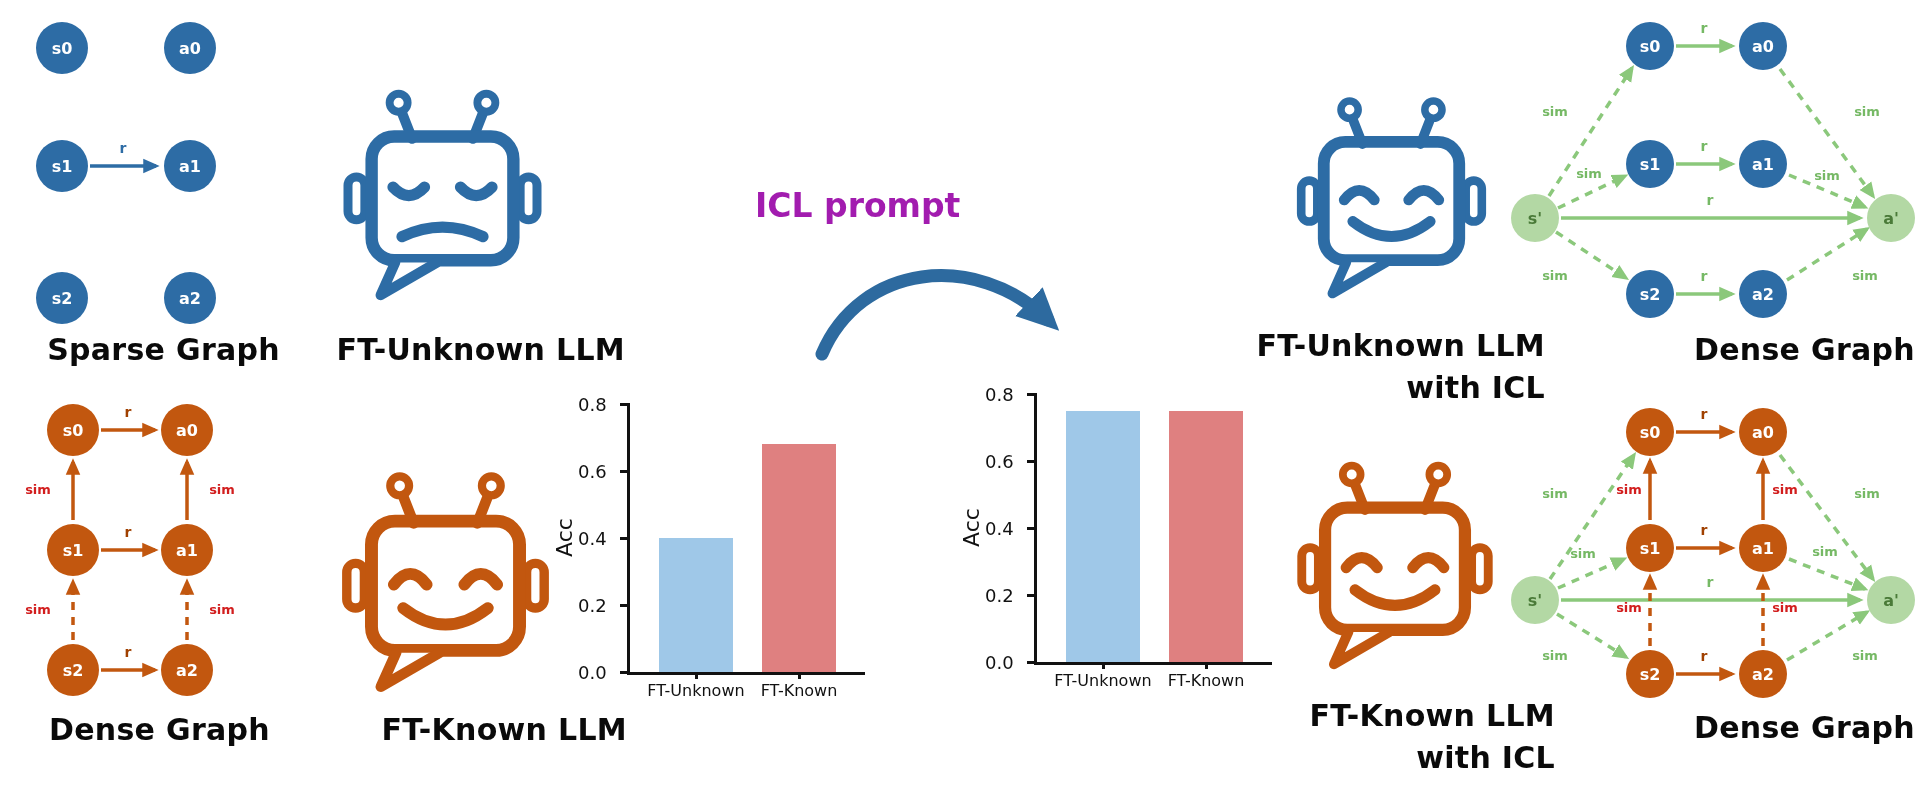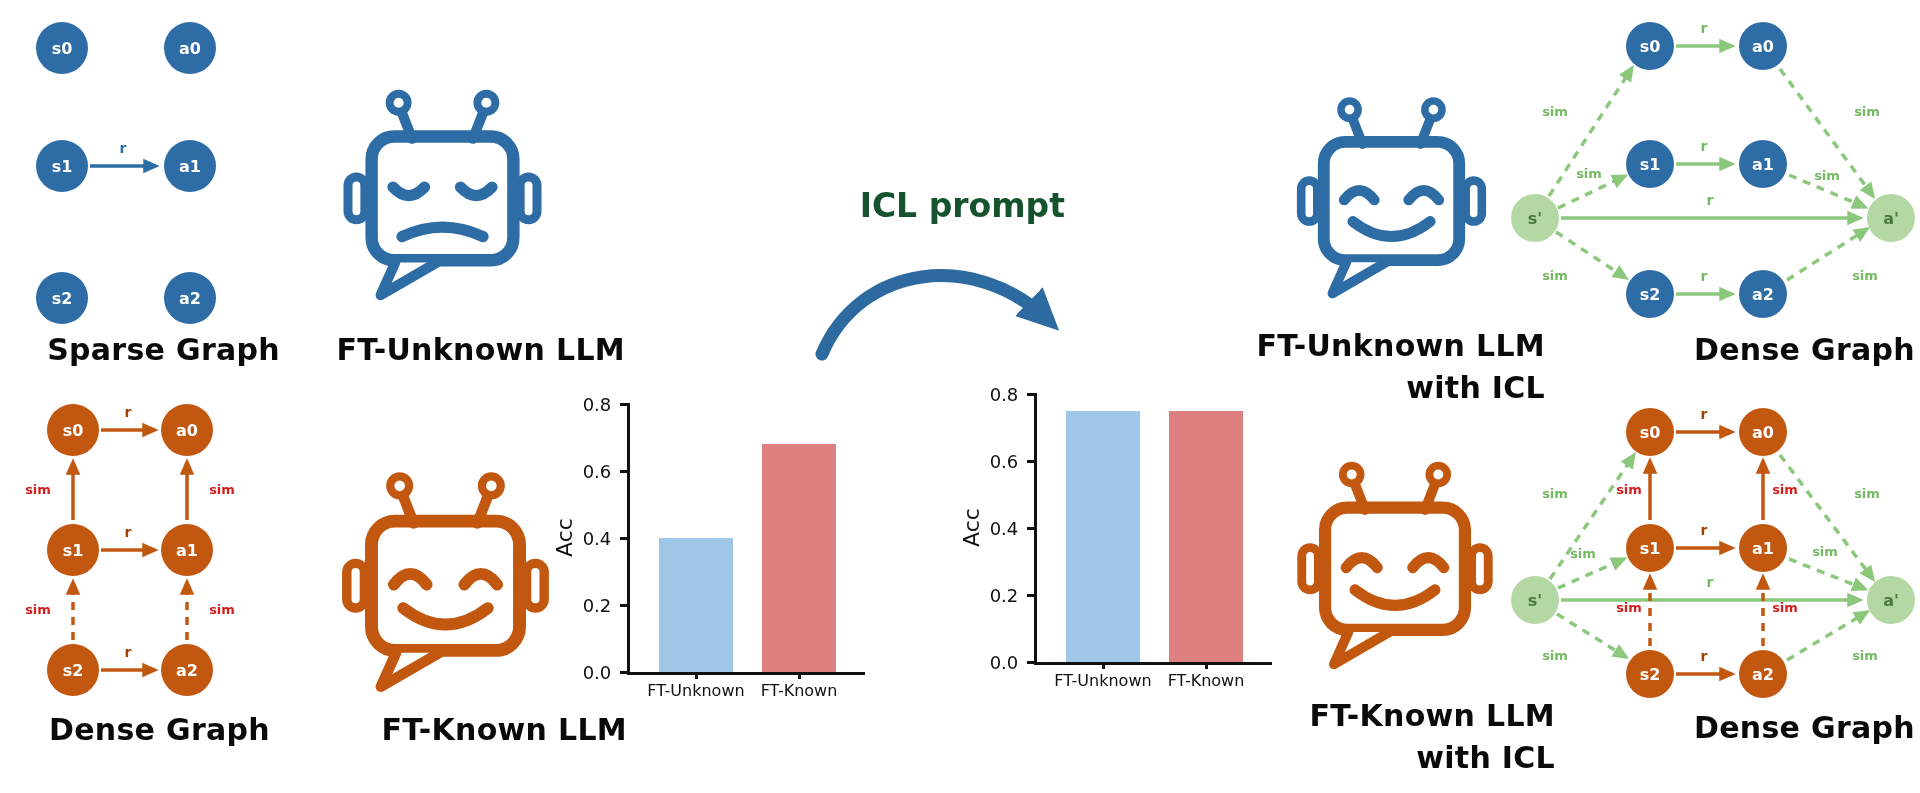--- a/index.html
+++ b/index.html
@@ -1,30 +1,30 @@
 <!DOCTYPE html>
 <html><head>
 <meta charset="utf-8">
 <style>
   html,body{margin:0;padding:0;background:#fff;font-family:"DejaVu Sans",sans-serif;}
   #canvas{position:relative;width:1920px;height:793px;background:#fff;overflow:hidden;}
   .abs{position:absolute;}
   .caption{position:absolute;font-size:30px;font-weight:600;color:#0a0a0a;text-align:right;letter-spacing:.3px;}
-  .icl-label{position:absolute;font-size:33px;font-weight:700;color:#14532d;text-align:right;}
+  .icl-label{position:absolute;font-size:33px;font-weight:700;color:#a21caf;text-align:left;}
   svg text{font-family:"DejaVu Sans",sans-serif;}
   .nt{fill:#ffffff;font-size:16px;font-weight:bold;text-anchor:middle;}
   .ntg{fill:#4a7a38;font-size:16px;font-weight:bold;text-anchor:middle;}
   .el{font-size:14px;font-weight:bold;text-anchor:middle;}
   .el13{font-size:13px;font-weight:bold;text-anchor:middle;}
   
   .chart{position:absolute;}
   .plot{position:absolute;left:72px;top:14px;width:235px;height:268px;
         border-left:3px solid #111;border-bottom:3px solid #111;}
   .bar{position:absolute;bottom:0;}
-  .ytick-label{position:absolute;left:-52px;width:38px;text-align:center;font-size:18px;color:#111;}
+  .ytick-label{position:absolute;left:-52px;width:38px;text-align:left;font-size:18px;color:#111;}
   .ytick-mark{position:absolute;left:-10px;width:10px;height:3px;background:#111;}
   .xtick-label{position:absolute;top:calc(100% + 9px);width:150px;text-align:center;font-size:16px;color:#111;}
   .xtick-mark{position:absolute;top:100%;width:3px;height:7px;background:#111;}
   .ylabel{position:absolute;left:-26px;top:135px;width:70px;text-align:center;
           font-size:22px;color:#111;transform:rotate(-90deg);}
 </style>
 </head>
 <body>
 
 <div id="canvas">

